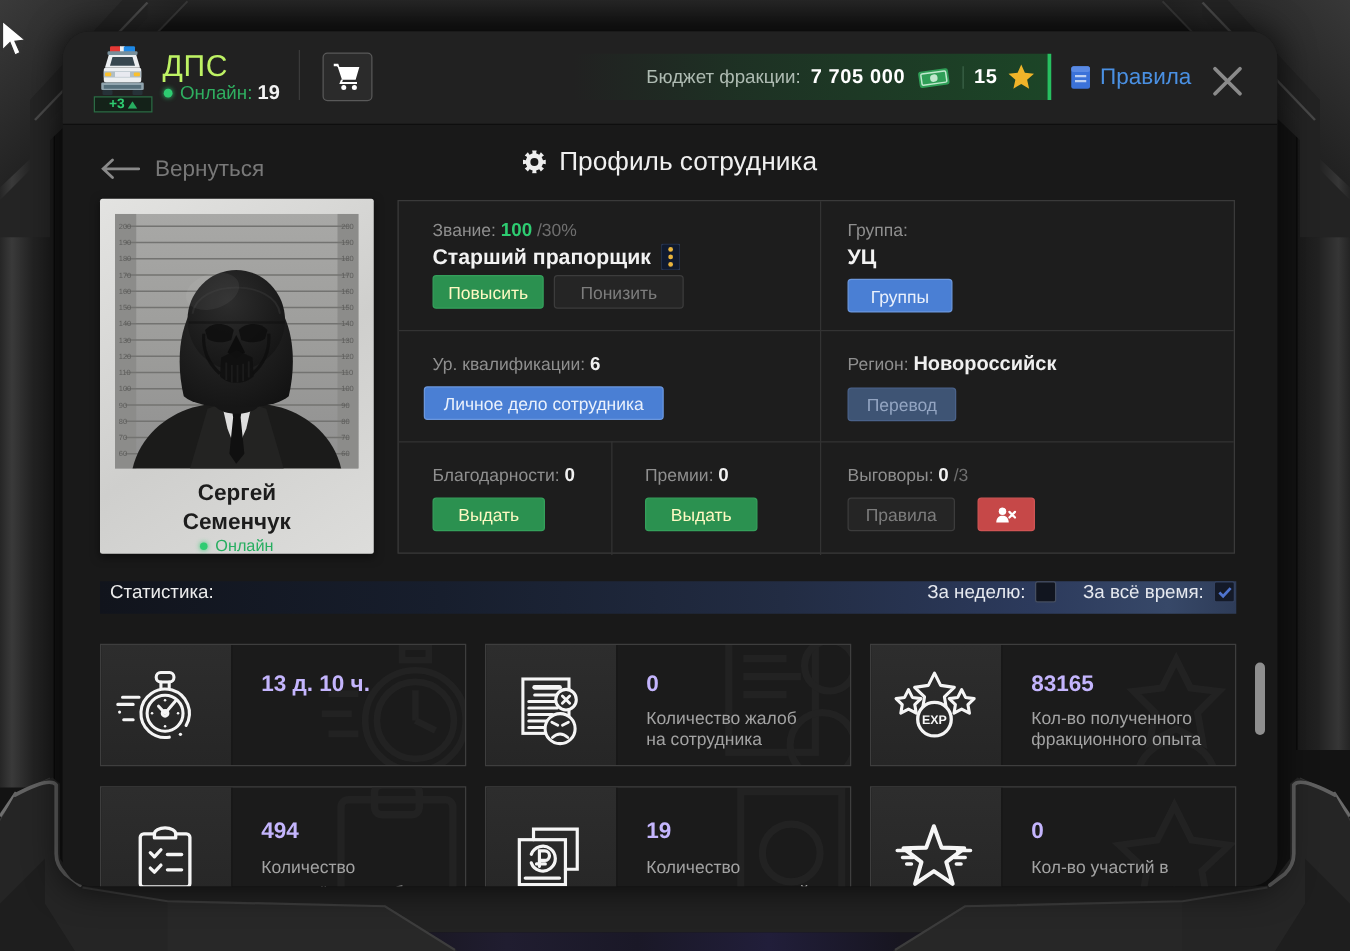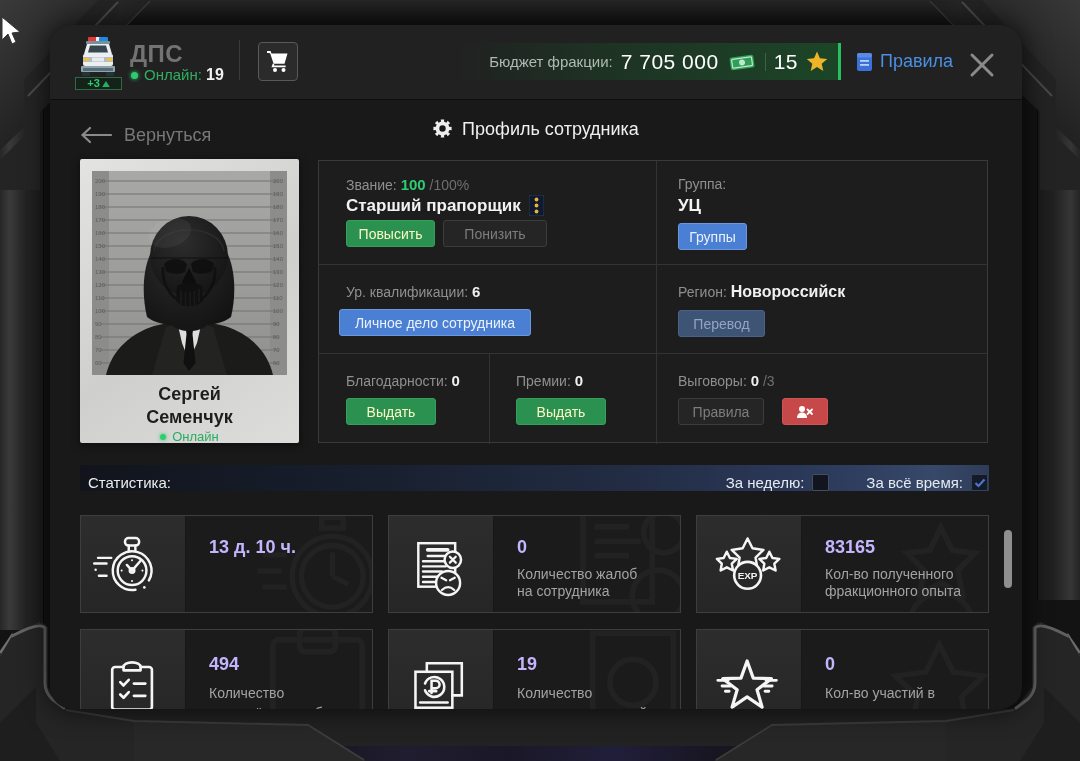--- a/index.html
+++ b/index.html
@@ -2,28 +2,28 @@
 <html><head><meta charset="utf-8">
 <style>
 *{margin:0;padding:0;box-sizing:border-box}
 html,body{width:1080px;height:761px;overflow:hidden}
 body{position:relative;background:#131313;font-family:"Liberation Sans",sans-serif;}
 .abs{position:absolute}
 .bar{position:absolute}
 #panel{position:absolute;left:50px;top:25px;width:972px;height:684px;background:#191919;border-radius:22px;overflow:hidden;box-shadow:0 0 28px rgba(0,0,0,.75)}
 #phead{position:absolute;left:0;top:0;width:100%;height:75px;background:#212121;border-bottom:1px solid #0e0e0e}
 .sep-v{position:absolute;width:1px;background:#3a3a3a}
-.t-dps{position:absolute;left:80px;top:15px;font-size:24px;font-weight:bold;color:#737373;letter-spacing:.5px}
+.t-dps{position:absolute;left:80px;top:15px;font-size:24px;font-weight:normal;color:#bef264;letter-spacing:.5px}
 .t-onl{position:absolute;left:81px;top:41px;font-size:15px;color:#2fae60}
 .t-onl b{color:#f2f2f2;font-weight:bold;font-size:16px}
 .dot{display:inline-block;width:7px;height:7px;border-radius:50%;background:#2ecc71;box-shadow:0 0 4px #2ecc71;margin-right:6px;vertical-align:1px}
 .cartbtn{position:absolute;left:208px;top:17px;width:40px;height:39px;background:#2b2b2b;border:1px solid #595959;border-radius:4px;display:flex;align-items:center;justify-content:center}
 #budget{position:absolute;left:408px;top:18px;width:383px;height:37px;background:linear-gradient(90deg,rgba(25,40,30,0) 0%,rgba(27,62,38,.55) 35%,#1c4527 100%);border-right:3px solid #27c060;display:flex;align-items:center;justify-content:flex-end;padding-right:10px;gap:8px}
 #budget .lbl{color:#aebbb2;font-size:15px}
-#budget .val{color:#fff;font-size:21px;font-weight:normal;letter-spacing:.5px}
+#budget .val{color:#fff;font-size:16px;font-weight:bold;letter-spacing:.5px}
 #budget .thin{width:1px;height:18px;background:#3b6348}
 .rules{position:absolute;left:806px;top:26px;display:flex;gap:7px;align-items:center;color:#4a90e2;font-size:18px}
 .xbtn{position:absolute;left:917px;top:25px;width:30px;height:30px}
 .back{position:absolute;left:30px;top:95px;height:30px;display:flex;align-items:center;gap:12px;color:#787878;font-size:18px}
 .ptitle{position:absolute;left:0;top:93px;width:100%;text-align:center;color:#f0f0f0;font-size:19px}
 #photo{position:absolute;left:30px;top:134px;width:219px;height:284px;background:linear-gradient(145deg,#e3e3e1,#cfcfcd 55%,#dddddb);border-radius:2px;box-shadow:0 2px 8px rgba(0,0,0,.5)}
 #mug{position:absolute;left:12px;top:12px;width:195px;height:204px;overflow:hidden}
 #pname{position:absolute;left:0;top:224px;width:100%;text-align:center;color:#1d1d1d;font-size:18px;font-weight:bold;line-height:23px}
 #ponl{position:absolute;left:0;top:270px;width:100%;text-align:center;color:#27ae60;font-size:13px}
 #info{position:absolute;left:268px;top:135px;width:670px;height:283px;background:#1d1d1d;border:1px solid #3a3a3a}
@@ -34,21 +34,21 @@
 .lab b{color:#f0f0f0;font-weight:bold;font-size:15px}
 .lab .grn{color:#2ecc71;font-weight:bold;font-size:15px}
 .lab .gry{color:#6f6f6f}
 .rank{color:#f2f2f2;font-size:17px;font-weight:bold}
 .btn{display:inline-flex;align-items:center;justify-content:center;font-size:14px;border-radius:3px;height:27px;border:1px solid transparent}
 .b-green{background:#2b9150;border-color:#34a05b;color:#fef9c3}
 .b-dark{background:#252525;border-color:#3c3c3c;color:#7d7d7d}
 .b-blue{background:#4a7fd4;border-color:#6b97dd;color:#eaf1fc}
 .b-steel{background:#3e5474;border-color:#4a628a;color:#93a5c2}
 .b-red{background:#c64848;border-color:#d05454;color:#fff}
-#sbar{position:absolute;left:30px;top:440px;width:909px;height:26px;background:linear-gradient(90deg,#11141c 0%,#171e2d 30%,#222c43 60%,#2c3a5c 82%,#374868 94%,#2e3c58 100%);display:flex;align-items:flex-end}
+#sbar{position:absolute;left:30px;top:440px;width:909px;height:26px;background:linear-gradient(90deg,#11141c 0%,#171e2d 30%,#222c43 60%,#2c3a5c 82%,#374868 94%,#2e3c58 100%);display:flex;align-items:flex-start}
 #sbar .st{color:#ececec;font-size:15px;margin-left:8px}
 #sbar .rt{color:#e6e9ef;font-size:15px}
 .card{position:absolute;width:293px;height:98px;background:#1b1b1b;border:1px solid #3e3e3e;overflow:hidden}
 .card .ic{position:absolute;left:0;top:0;width:105px;height:100%;background:linear-gradient(180deg,#2d2d2d,#262626);border-right:1px solid #171717;display:flex;align-items:center;justify-content:center}
 .card .val{position:absolute;left:128px;top:21px;color:#c4b5fd;font-size:18px;font-weight:bold}
 .card .dsc{position:absolute;left:128px;top:50px;color:#a3a3a3;font-size:14px;line-height:17px}
 .card .wm{position:absolute;right:-30px;top:-8px}
 .scroll{position:absolute;left:954px;top:505px;width:8px;height:58px;background:#8f8f8f;border-radius:4px}
 </style></head>
 <body>
@@ -178,21 +178,21 @@
   <div class="back" id="back">
     <svg width="32" height="18" viewBox="0 0 32 18">
         <path d="M31 9 H3 M10 2 L2.5 9 L10 16" stroke="#8a8a8a" stroke-width="2.2" fill="none" stroke-linecap="round"></path>
       </svg>
     <span>Вернуться</span>
   </div>
   <div class="ptitle" id="ptitle">
     <svg width="19" height="19" viewBox="0 0 19 19" style="vertical-align:-3px;margin-right:10px">
         <path d="M7.7 0.4 L11.3 0.4 L10.9 2.6 L13.4 3.7 L14.7 1.8 L17.2 4.3 L15.3 5.6 L16.4 8.1 L18.6 7.7 L18.6 11.3 L16.4 10.9 L15.3 13.4 L17.2 14.7 L14.7 17.2 L13.4 15.3 L10.9 16.4 L11.3 18.6 L7.7 18.6 L8.1 16.4 L5.6 15.3 L4.3 17.2 L1.8 14.7 L3.7 13.4 L2.6 10.9 L0.4 11.3 L0.4 7.7 L2.6 8.1 L3.7 5.6 L1.8 4.3 L4.3 1.8 L5.6 3.7 L8.1 2.6 Z" fill="#ededed"></path>
         <circle cx="9.5" cy="9.5" r="3.2" fill="#191919"></circle>
-      </svg><span style="font-size:18px">Профиль сотрудника</span>
+      </svg><span style="font-size:21px">Профиль сотрудника</span>
   </div>
   <div id="photo">
     <div id="mug">
     <svg width="195" height="204" viewBox="0 0 195 204">
       <defs>
         <linearGradient id="mbg" x1="0" y1="0" x2="0" y2="1">
           <stop offset="0" stop-color="#a8a8a6"></stop>
               <stop offset=".55" stop-color="#9c9c9a"></stop>
               <stop offset="1" stop-color="#909090"></stop>
         </linearGradient>
@@ -281,39 +281,39 @@
     </div>
     <div id="pname">Сергей<br>Семенчук</div>
     <div id="ponl"><span class="dot" style="width:6px;height:6px"></span>Онлайн</div>
   </div>
   <div id="info">
     <div class="divv" style="left:337px;height:283px"></div>
     <div class="divh" style="top:103px"></div>
     <div class="divh" style="top:192px"></div>
     <div class="divv" style="left:170px;top:192px;height:91px"></div>
     <div class="cell" style="left:27px;top:15px">
-      <div class="lab">Звание: <span class="grn">100</span> <span class="gry">/100%</span></div>
+      <div class="lab">Звание: <span class="grn">100</span> <span class="gry">/30%</span></div>
       <div style="margin-top:2px;display:flex;align-items:center;gap:8px">
         <span class="rank">Старший прапорщик</span>
         <svg width="15" height="21" viewBox="0 0 15 21">
             <rect x="0" y="0" width="15" height="21" rx="2" fill="#101a2e" stroke="#2a3a58" stroke-width="1"></rect>
             <circle cx="7.5" cy="4.5" r="1.9" fill="#e8b33c"></circle>
             <circle cx="7.5" cy="10.5" r="1.9" fill="#e8b33c"></circle>
             <circle cx="7.5" cy="16.5" r="1.9" fill="#e8b33c"></circle>
           </svg>
       </div>
       <div style="margin-top:4px;display:flex;gap:8px">
         <span class="btn b-green" style="width:89px">Повысить</span>
         <span class="btn b-dark" style="width:104px">Понизить</span>
       </div>
     </div>
     <div class="cell" style="left:359px;top:15px">
       <div class="lab">Группа:</div>
       <div class="rank" style="margin-top:4px">УЦ</div>
-      <div style="margin-top:7px"><span class="btn b-blue" style="width:69px">Группы</span></div>
+      <div style="margin-top:7px"><span class="btn b-blue" style="width:84px">Группы</span></div>
     </div>
     <div class="cell" style="left:27px;top:122px">
       <div class="lab">Ур. квалификации: <b>6</b></div>
       <div style="margin-top:9px"><span class="btn b-blue" style="width:192px;margin-left:-7px">Личное дело сотрудника</span></div>
     </div>
     <div class="cell" style="left:359px;top:122px">
       <div class="lab">Регион: <b style="font-size:16px">Новороссийск</b></div>
       <div style="margin-top:9px"><span class="btn b-steel" style="width:87px">Перевод</span></div>
     </div>
     <div class="cell" style="left:27px;top:211px">
@@ -335,21 +335,21 @@
               <path d="M11.5 4.5 l4.5 4.5 M16 4.5 l-4.5 4.5" stroke="#fff" stroke-width="1.8" stroke-linecap="round"></path>
             </svg>
           </span>
       </div>
     </div>
   </div>
   <div id="sbar">
     <span class="st">Статистика:</span>
     <span class="rt" style="margin-left:auto">За неделю:</span>
     <span style="width:17px;height:17px;background:#11151f;border:1px solid #454e60;border-radius:2px;margin-left:8px"></span>
-    <span class="rt" style="margin-left:37px">За всё время:</span>
+    <span class="rt" style="margin-left:21px">За всё время:</span>
     <span style="width:17px;height:17px;background:#141a28;border:1px solid #33415f;border-radius:2px;margin-left:8px;margin-right:1px;display:inline-flex;align-items:center;justify-content:center">
       <svg width="12" height="10" viewBox="0 0 12 10">
           <path d="M1.5 5 L4.5 8 L10.5 1.5" stroke="#4f74cf" stroke-width="2.2" fill="none"></path>
         </svg>
     </span>
   </div>
   <div id="cards">
     <div class="card" style="left:30px;top:490px">
       <svg class="wm" width="150" height="150" viewBox="0 0 56 56" style="right:-30px;top:-20px">
           <g stroke="#222222" stroke-width="2" fill="none">

